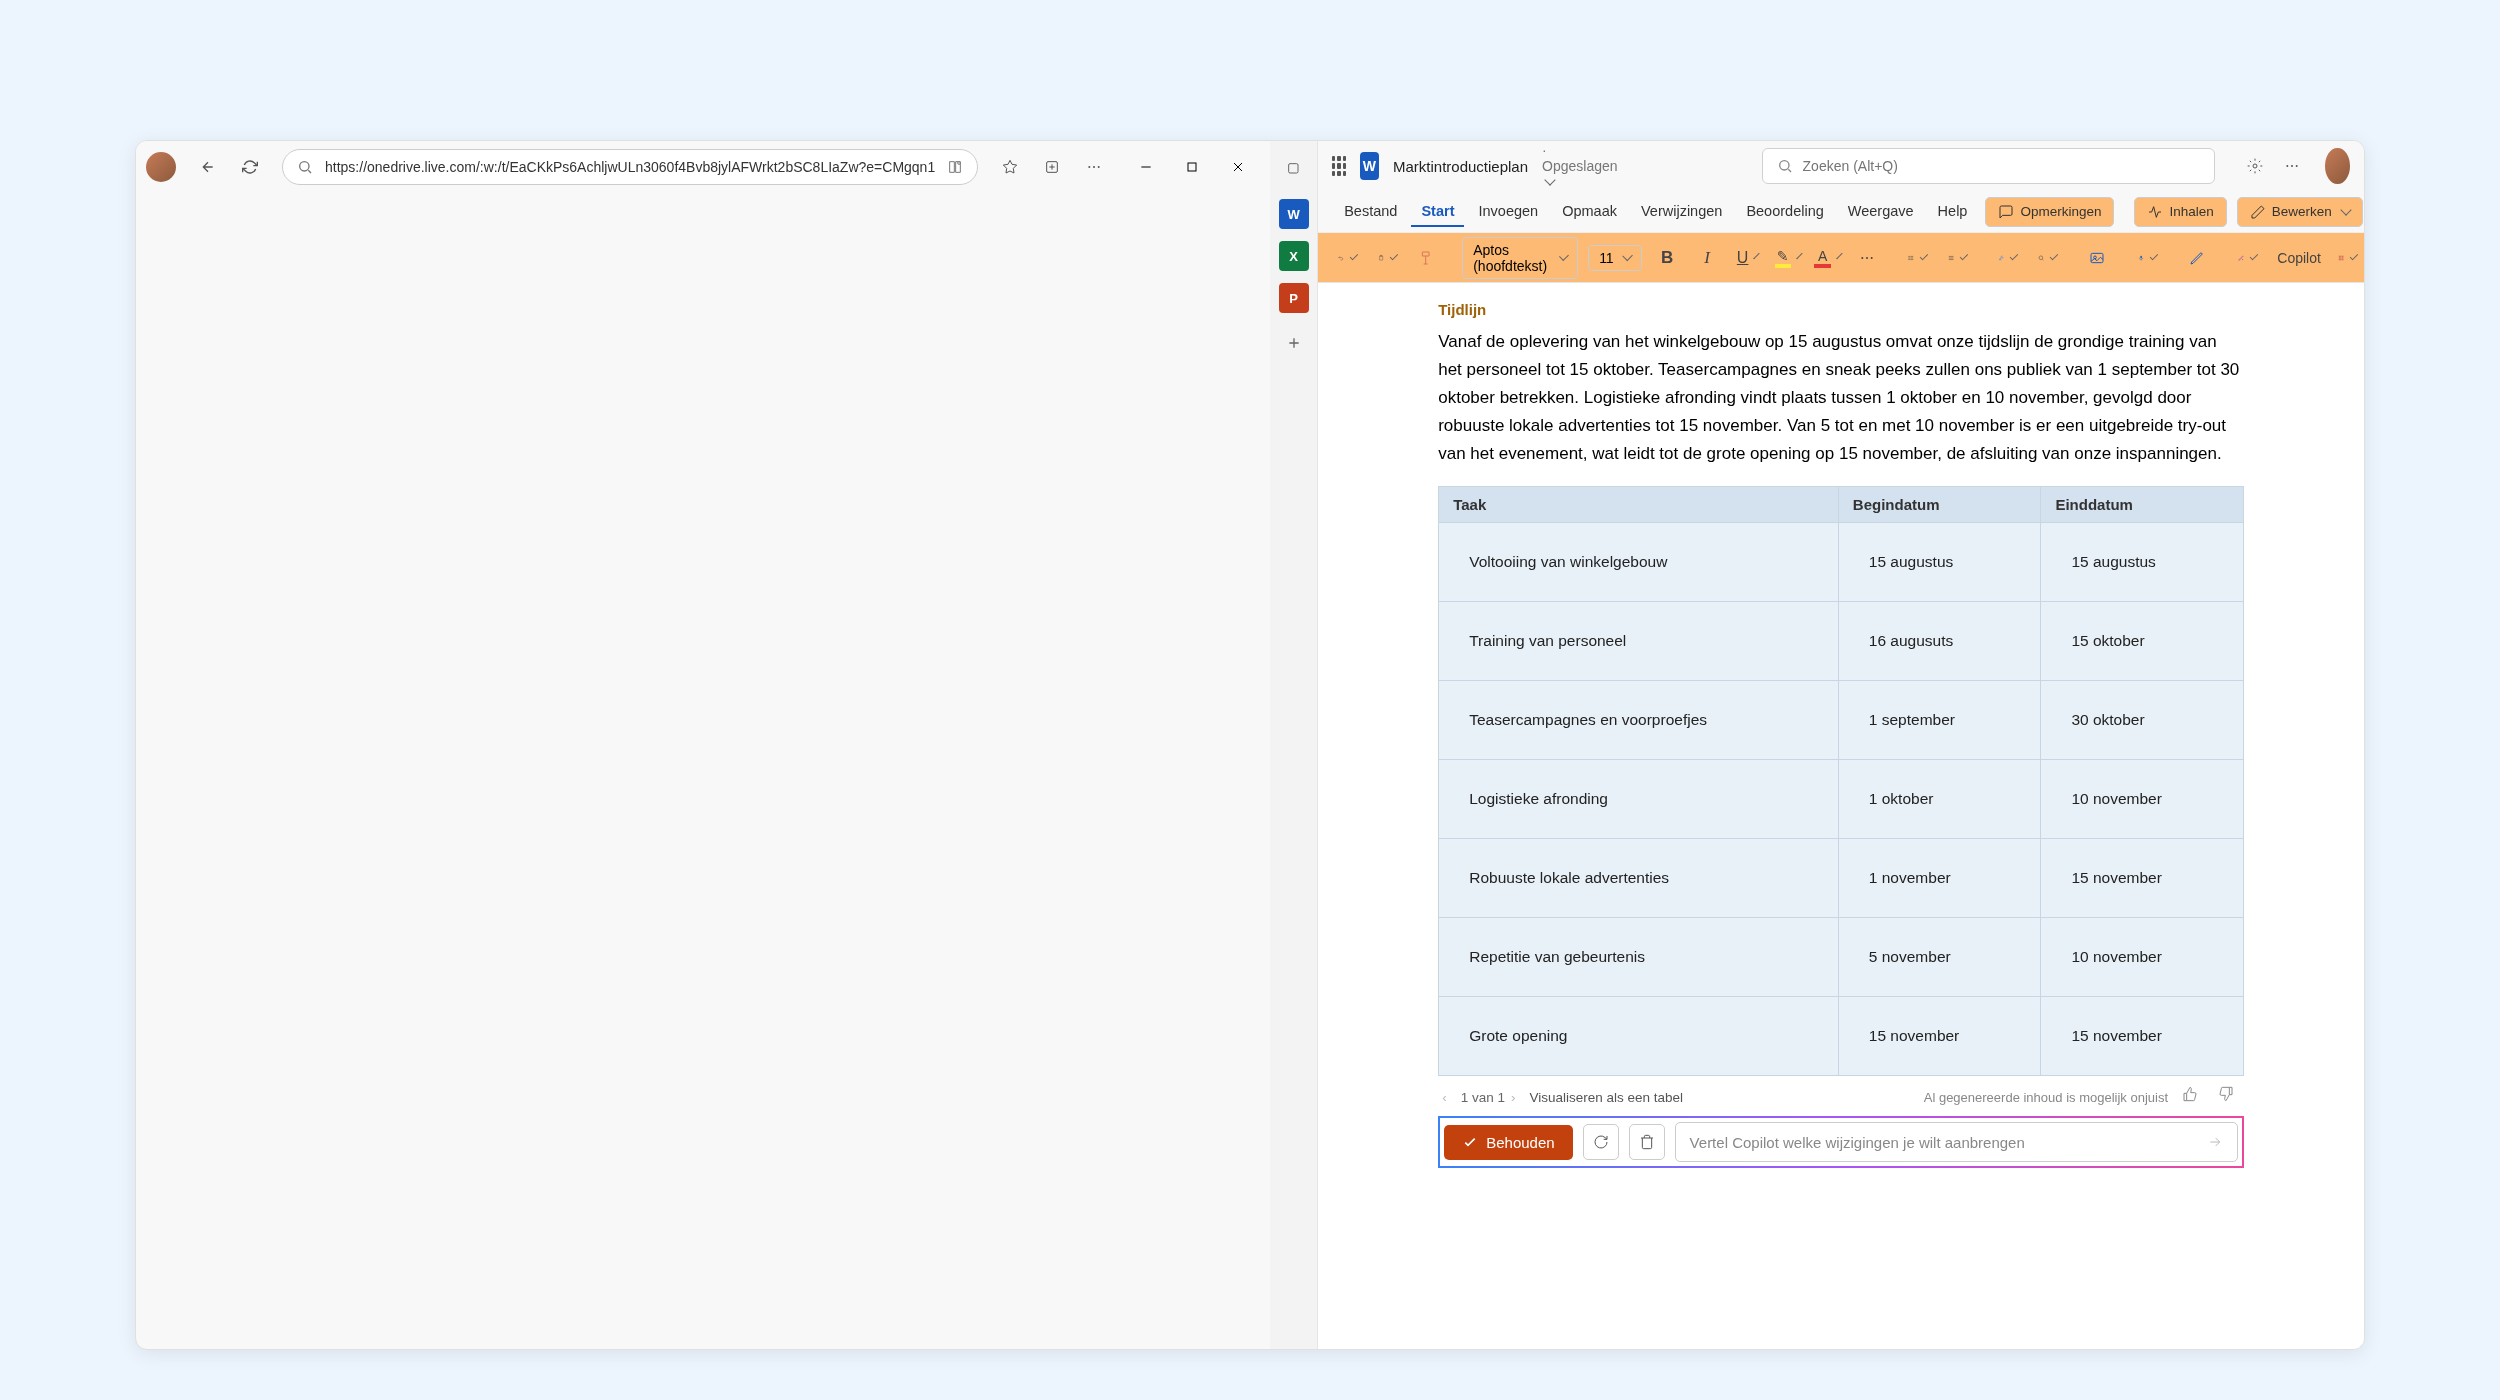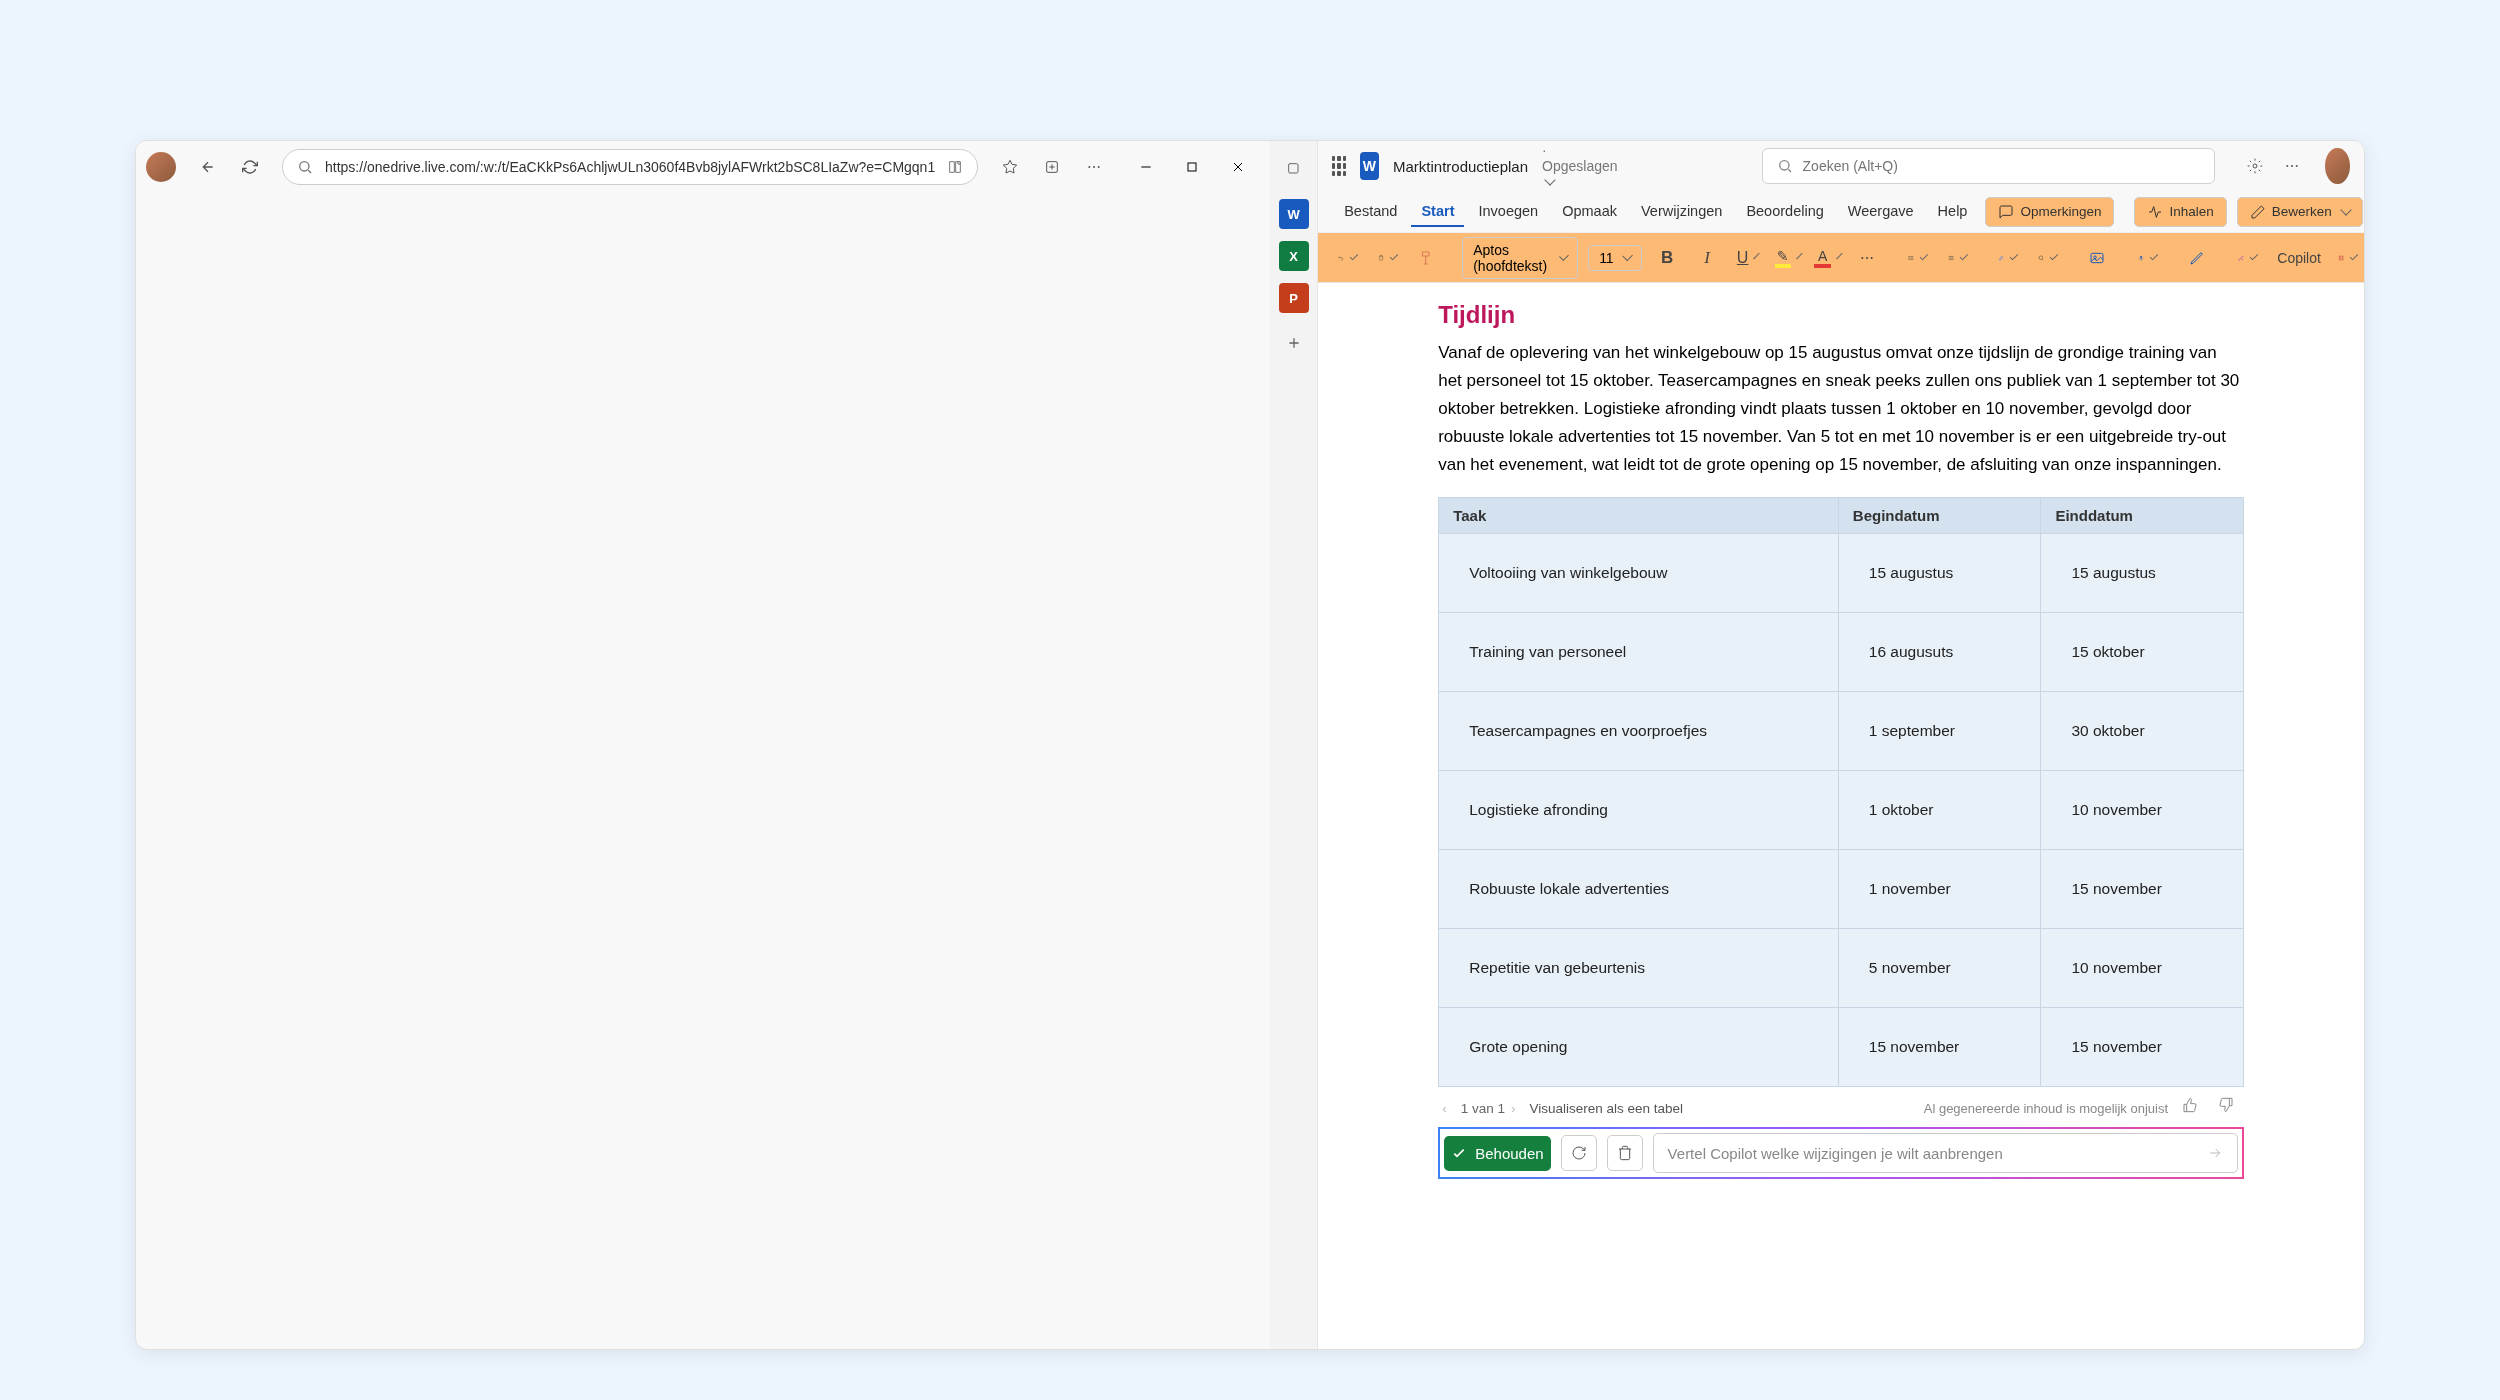--- a/index.html
+++ b/index.html
@@ -36,30 +36,30 @@
 .menu-spacer{flex:1}
 .menu-btn{height:30px;padding:0 12px;border:1px solid #ccc;border-radius:5px;display:flex;align-items:center;gap:6px;font-size:13.5px;cursor:pointer;background:#fdba74;color:#333}
 .menu-btn.primary{background:#185abd;color:#fff;border-color:#185abd}
 .ribbon{height:50px;display:flex;align-items:center;padding:0 14px;gap:10px;background:#fdba74;border-bottom:1px solid #e5e5e5}
 .rb-sep{width:1px;height:26px;background:#ddd}
 .rb-btn{min-width:30px;height:32px;padding:0 6px;display:flex;align-items:center;justify-content:center;cursor:pointer;border-radius:4px;color:#444;font-size:14px;gap:4px}
 .font-sel{border:1px solid #ccc;border-radius:4px;padding:4px 10px;font-size:14px;display:flex;align-items:center;gap:8px}
 .size-sel{border:1px solid #ccc;border-radius:4px;padding:4px 10px;font-size:14px;display:flex;align-items:center;gap:6px;width:54px}
 .canvas{flex:1;background:#f0f0f0;display:flex;justify-content:center;overflow:auto}
 .page{width:1200px;background:#fff;box-shadow:0 2px 8px rgba(0,0,0,0.1);padding:0 120px 30px}
-.doc-heading{font-size:24px;font-weight:700;color:#be185d;margin-bottom:10px;padding-top:18px}
+.doc-heading{font-size:15px;font-weight:700;color:#a16207;margin-bottom:10px;padding-top:18px}
 .doc-para{font-size:17px;line-height:1.65;color:#000;margin-bottom:18px}
 .doc-table{width:100%;border-collapse:collapse;background:#e8f0f8;border:1px solid #c8d5e3}
 .doc-table th{background:#d4e2f0;text-align:left;padding:9px 14px;font-size:15px;font-weight:600;color:#333;border:1px solid #c8d5e3}
 .doc-table td{padding:30px;font-size:15.5px;color:#222;border:1px solid #c8d5e3}
 .pager-row{display:flex;align-items:center;padding:10px 4px 8px;font-size:13.5px;color:#666;gap:14px}
 .pager-row .disclaimer{margin-left:auto;font-size:13px;color:#888}
 .thumb-btn{width:22px;height:22px;cursor:pointer;color:#888}
 .copilot-bar{display:flex;align-items:center;gap:10px;padding:4px;border:2px solid;border-image:linear-gradient(90deg,#3b82f6,#a855f7,#ec4899) 1;border-radius:8px}
-.keep-btn{background:#15803d;color:#fff;border:none;border-radius:5px;padding:9px 7px;font-size:15px;display:flex;align-items:center;gap:8px;cursor:pointer}
+.keep-btn{background:#c2410c;color:#fff;border:none;border-radius:5px;padding:9px 18px;font-size:15px;display:flex;align-items:center;gap:8px;cursor:pointer}
 .circ-btn{width:36px;height:36px;border:1px solid #ccc;border-radius:5px;display:flex;align-items:center;justify-content:center;cursor:pointer;background:#fff;color:#555}
 .copilot-input{flex:1;height:40px;border:1px solid #ccc;border-radius:5px;padding:0 14px;font-size:15px;display:flex;align-items:center;justify-content:space-between;color:#888;background:#fff}
 svg{width:16px;height:16px}
 .chev::after{content:'';display:inline-block;width:7px;height:7px;border-right:1.5px solid #666;border-bottom:1.5px solid #666;transform:rotate(45deg);margin-left:4px;margin-bottom:3px}
 </style>
 </head>
 <body>
 
 <div class="window">
 

